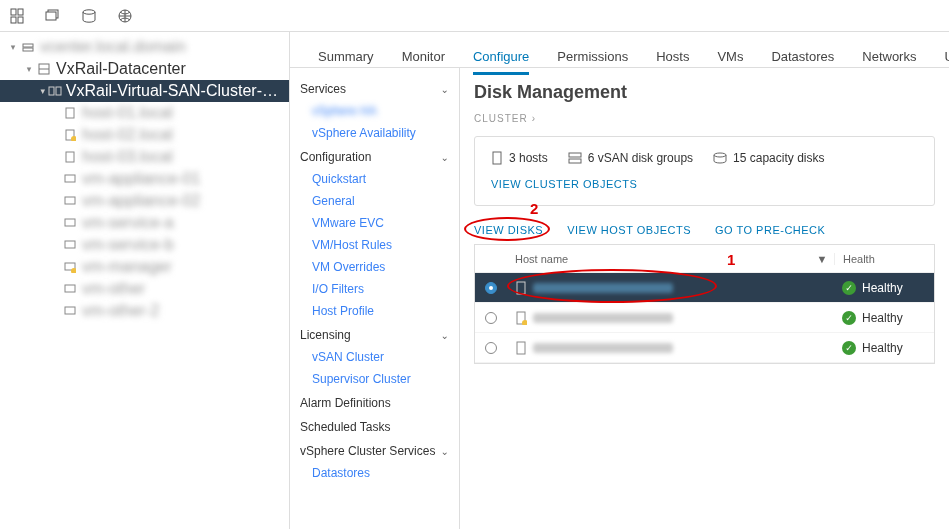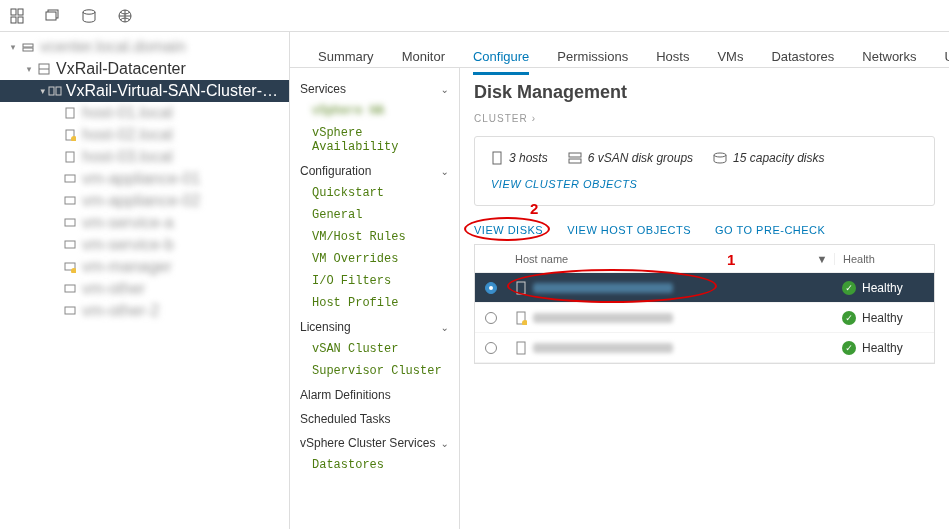--- a/index.html
+++ b/index.html
@@ -22,28 +22,28 @@
 
 .tabs { height:36px; border-bottom:1px solid #ddd; display:flex; align-items:center; padding-left:28px; gap:28px; font-size:13px; }
 .tab { cursor:pointer; color:#444; padding-bottom:8px;margin-top:22px; }
 .tab.active { color:#0079b8; border-bottom:3px solid #0079b8; margin-bottom:-2px; }
 
 .content { flex:1; display:flex; min-height:0; }
 
 .config-panel { width:170px; border-right:1px solid #ddd; overflow:auto; padding:8px 0; font-size:12px; }
 .cfg-group { padding:6px 10px 4px 10px; color:#333; display:flex; justify-content:space-between; align-items:center; cursor:pointer; }
 .cfg-group .chev { font-size:10px; color:#666; }
-.cfg-item { padding:4px 10px 4px 22px; color:#4d7c0f; cursor:pointer;font-family:Liberation Mono, monospace; }
+.cfg-item { padding:4px 10px 4px 22px; color:#3b82f6; cursor:pointer; }
 
 .detail { flex:1; padding:14px 14px 0 14px; overflow:auto; position:relative; }
 .detail h2 { font-size:18px; font-weight:700; color:#444; margin-bottom:10px; }
 .crumb { font-size:10px; letter-spacing:1px; color:#999; margin-bottom:12px; }
 .crumb .ch { font-size:10px; margin-left:4px; }
 
-.card { border:1px solid #ddd; border-radius:3px; padding:14px 16px; margin-bottom:18px;font-style:italic; }
+.card { border:1px solid #ddd; border-radius:3px; padding:14px 16px; margin-bottom:18px; }
 .card-row { display:flex; gap:20px; align-items:center; font-size:12px; color:#333; margin-bottom:12px; }
 .card-row .itm { display:flex; align-items:center; gap:6px; }
 .viewlink { color:#0079b8; font-size:11px; letter-spacing:0.5px; cursor:pointer; }
 
 .action-links { display:flex; gap:24px; font-size:11px; letter-spacing:0.5px; margin-bottom:8px; position:relative;}
 .action-links span { color:#0079b8; cursor:pointer; }
 
 .table { border:1px solid #ddd; }
 .thead { display:flex; align-items:center; height:28px; font-size:11px; color:#666; border-bottom:1px solid #eee; }
 .thead .sel { width:32px; }
@@ -239,20 +239,21 @@
           </div>
   <div class="cfg-item blur">vSphere HA</div>
   <div class="cfg-item">vSphere Availability</div>
 
   <div class="cfg-group">
             <span>Configuration</span>
             <span class="chev">⌄</span>
           </div>
   <div class="cfg-item">Quickstart</div>
   <div class="cfg-item">General</div>
+  <div class="cfg-item">VMware EVC</div>
   <div class="cfg-item">VM/Host Rules</div>
   <div class="cfg-item">VM Overrides</div>
   <div class="cfg-item">I/O Filters</div>
   <div class="cfg-item">Host Profile</div>
 
   <div class="cfg-group">
             <span>Licensing</span>
             <span class="chev">⌄</span>
           </div>
   <div class="cfg-item">vSAN Cluster</div>

